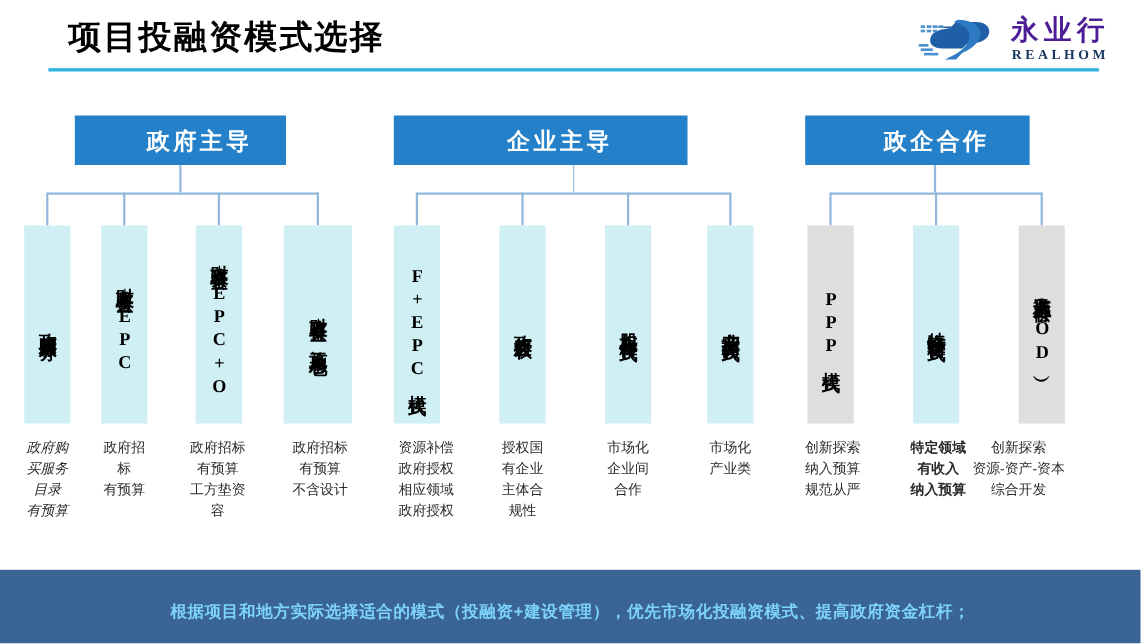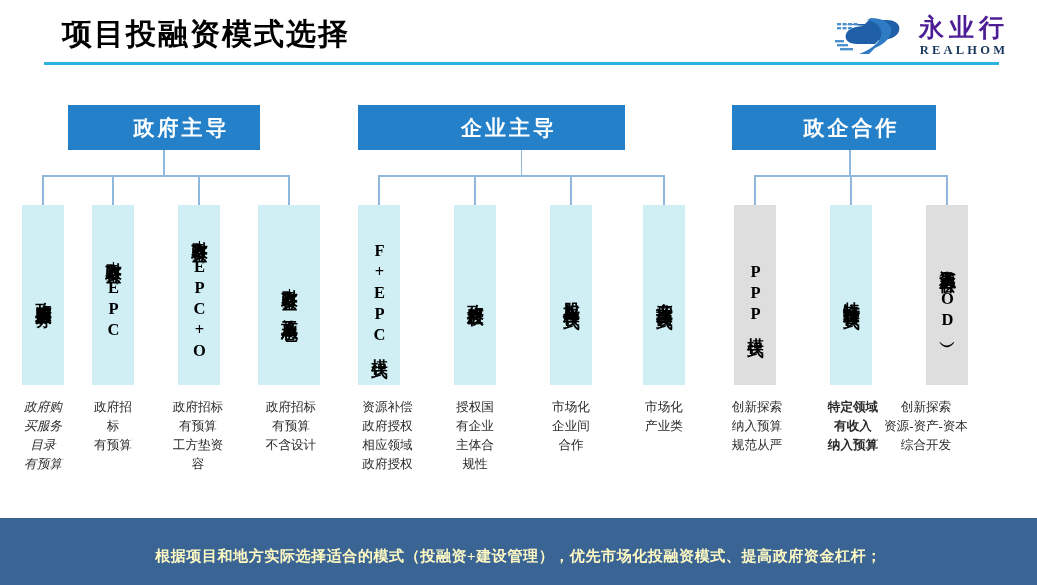--- a/index.html
+++ b/index.html
@@ -113,25 +113,25 @@
     left: 0; bottom: 0;
     width: 1037px; height: 67px;
     background: #3A6494;
     display: flex;
     flex-direction: column;
     align-items: center;
     justify-content: center;
     gap: 7px;
   }
   .banner-line {
-    color: #fef9c3;
+    color: #7dd3fc;
     font-size: 15px;
     font-weight: bold;
     letter-spacing: 0.6px;
-    font-family: Liberation Serif, serif;
+    font-family: Liberation Mono, monospace;
     margin-top: 10px;
   }
 </style>
 </head>
 <body>
 
 <div id="slide">
 
   <div class="title">项目投融资模式选择</div>
   <div class="title-rule"></div>

